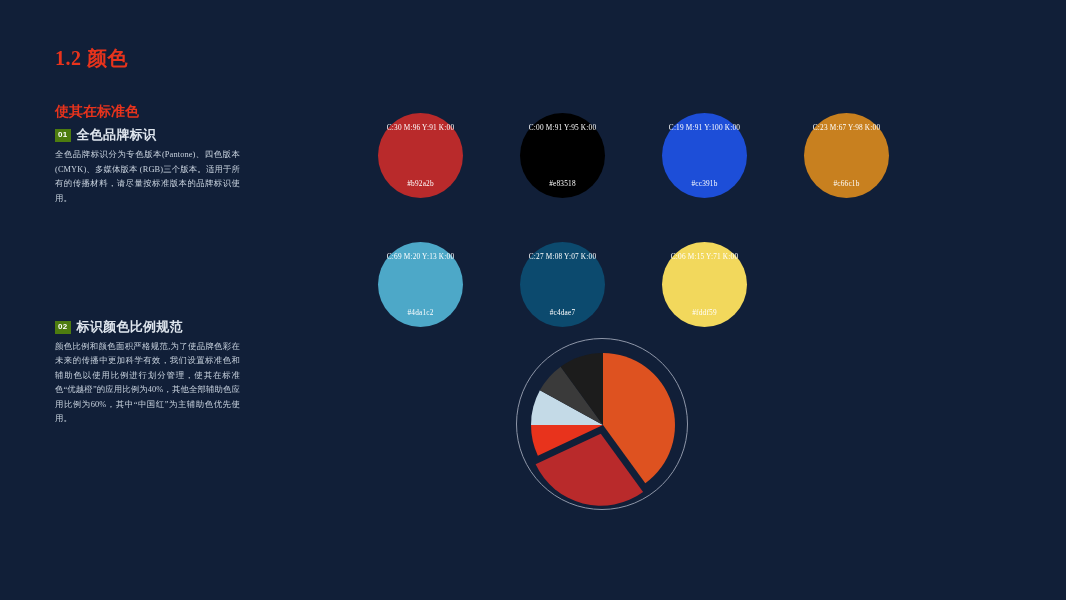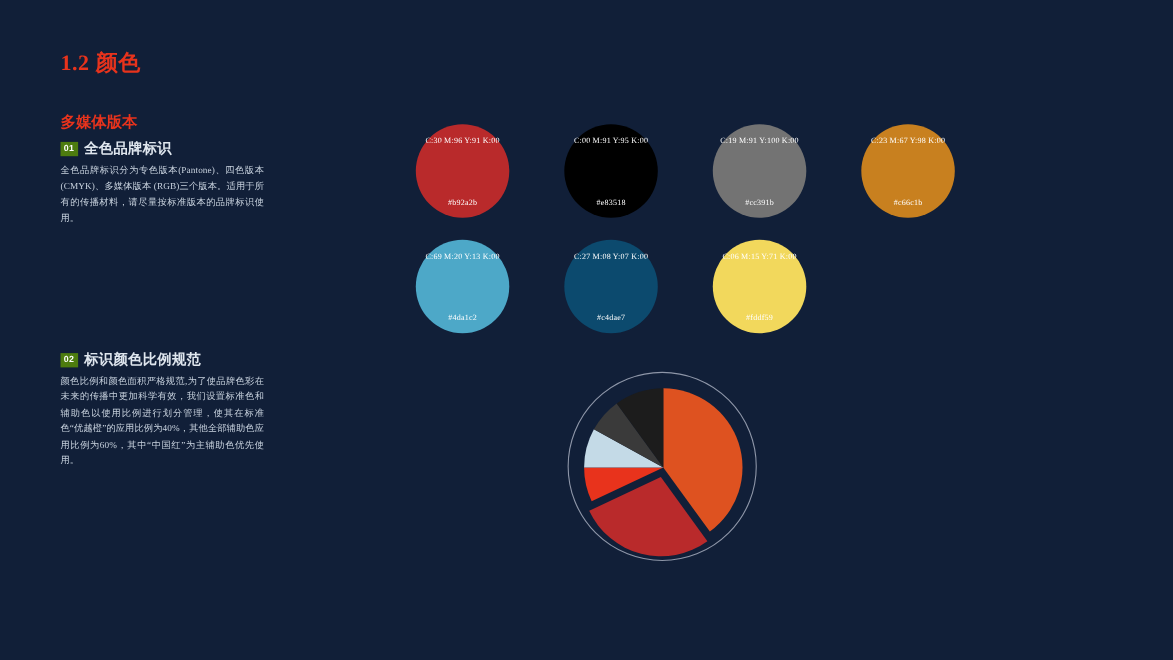--- a/index.html
+++ b/index.html
@@ -83,20 +83,21 @@
   
   .swatch-grid {
     position: absolute;
     left: 378px;
     top: 113px;
     display: grid;
     grid-template-columns: repeat(4, 118px);
     grid-template-rows: repeat(2, 105px);
     column-gap: 17px;
     row-gap: 0px;
+    gap: 24px;
   }
   .swatch {
     width: 85px;
     height: 85px;
     border-radius: 50%;
     display: flex;
     flex-direction: column;
     align-items: center;
     justify-content: center;
     gap: 3px;
@@ -142,21 +143,21 @@
     top: 0;
   }
 </style>
 </head>
 <body>
 
 <div class="page">
 
   <div class="left-col">
     <h1 class="page-title">1.2 颜色</h1>
-    <h2 class="section-title">多媒体版本</h2>
+    <h2 class="section-title">使其在标准色</h2>
 
     <div class="item-head">
       <span class="badge">01</span>
       <span class="item-label">全色品牌标识</span>
     </div>
     <p class="body-text">全色品牌标识分为专色版本(Pantone)、四色版本(CMYK)、多媒体版本 (RGB)三个版本。适用于所有的传播材料，请尽量按标准版本的品牌标识使用。</p>
   </div>
 
   <div class="block-02">
     <div class="item-head">
@@ -173,21 +174,21 @@
           <div class="hex">#b92a2b</div>
         </div>
       </div>
       <div>
         <div class="swatch" style="background: #000000;">
           <div class="cmyk">C:00  M:91  Y:95  K:00</div>
           <div class="hex">#e83518</div>
         </div>
       </div>
       <div>
-        <div class="swatch" style="background: #737373;">
+        <div class="swatch" style="background: #1d4ed8;">
           <div class="cmyk">C:19  M:91  Y:100  K:00</div>
           <div class="hex">#cc391b</div>
         </div>
       </div>
       <div>
         <div class="swatch" style="background: rgb(200, 128, 31);">
           <div class="cmyk">C:23  M:67  Y:98  K:00</div>
           <div class="hex">#c66c1b</div>
         </div>
       </div>

